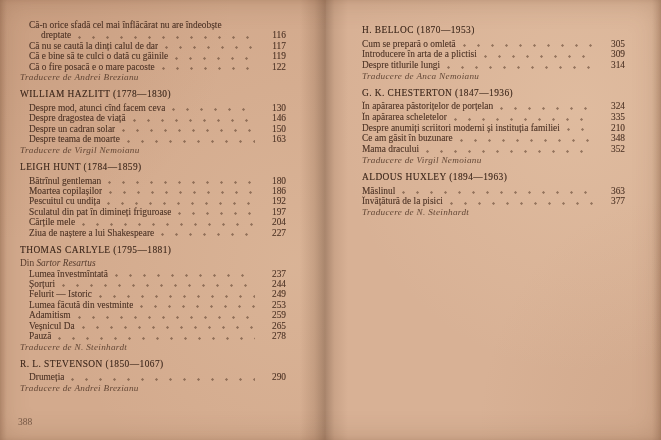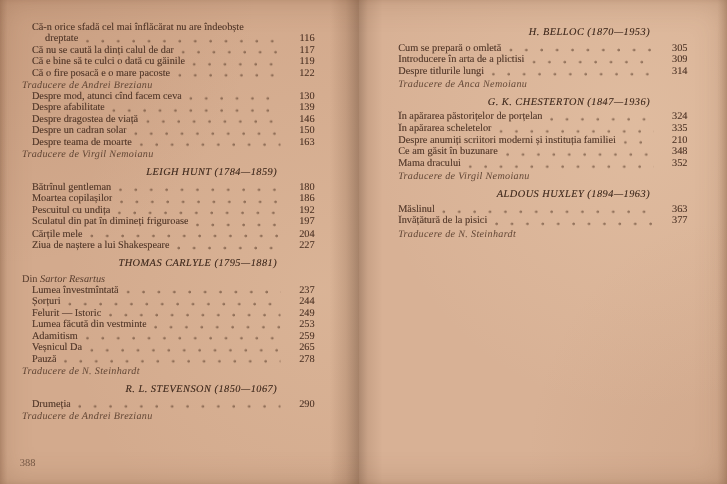--- a/index.html
+++ b/index.html
@@ -45,23 +45,23 @@
     text-shadow:0 0 .5px rgba(77,52,38,.45);}
   .page-right .row{height:10.7px;line-height:10.7px;}
   .row .t{white-space:nowrap;padding-left:9px;overflow:hidden;}
   .page-right .row .t{padding-left:0;}
   .row.cont .t{padding-left:21px;}
   .dots{flex:1 1 auto;align-self:flex-end;height:5px;margin:0 5px 1px 7px;min-width:6px;
     background-image:radial-gradient(circle at 1.5px 2.5px, rgba(86,58,40,.55) .9px, rgba(86,58,40,0) 1.5px);
     background-size:14px 5px;background-repeat:repeat-x;}
   .pg{flex:0 0 26px;text-align:right;white-space:nowrap;}
 
-  .heading{height:11px;line-height:11px;font-size:9.4px;text-align:right;
+  .heading{height:11px;line-height:11px;font-size:9.4px;text-align:left;
     margin:6.5px 34px 2.5px 0;letter-spacing:.45px;color:rgba(64,42,29,.95);
-    text-shadow:0 0 .5px rgba(64,42,29,.5);white-space:nowrap;font-style:italic;}
+    text-shadow:0 0 .5px rgba(64,42,29,.5);white-space:nowrap;}
   .section:first-child > .heading{margin-top:0;}
   .subheading{height:10.45px;line-height:10.45px;font-size:9.4px;white-space:nowrap;}
   .translator{height:10.8px;line-height:10.8px;font-size:9.2px;font-style:italic;
     margin-right:34px;letter-spacing:.3px;color:rgba(82,56,40,.88);
     white-space:nowrap;}
   .folio{position:absolute;left:18px;bottom:13px;font-size:9.5px;color:rgba(80,55,40,.72);}
 </style>
 </head>
 <body>
 
@@ -88,29 +88,25 @@
             <span class="pg">119</span>
           </div>
           <div class="row">
             <span class="t">Că o fire posacă e o mare pacoste</span>
             <span class="dots"></span>
             <span class="pg">122</span>
           </div>
           <div class="translator">Traducere de Andrei Brezianu</div>
         </div>
         <div class="section">
+          <div class="heading">WILLIAM HAZLITT (1778—1830)</div>
           <div class="row">
             <span class="t">Despre mod, atunci cînd facem ceva</span>
             <span class="dots"></span>
             <span class="pg">130</span>
-          </div>
-          <div class="row">
-            <span class="t">Despre afabilitate</span>
-            <span class="dots"></span>
-            <span class="pg">139</span>
           </div>
           <div class="row">
             <span class="t">Despre dragostea de viață</span>
             <span class="dots"></span>
             <span class="pg">146</span>
           </div>
           <div class="row">
             <span class="t">Despre un cadran solar</span>
             <span class="dots"></span>
             <span class="pg">150</span>

